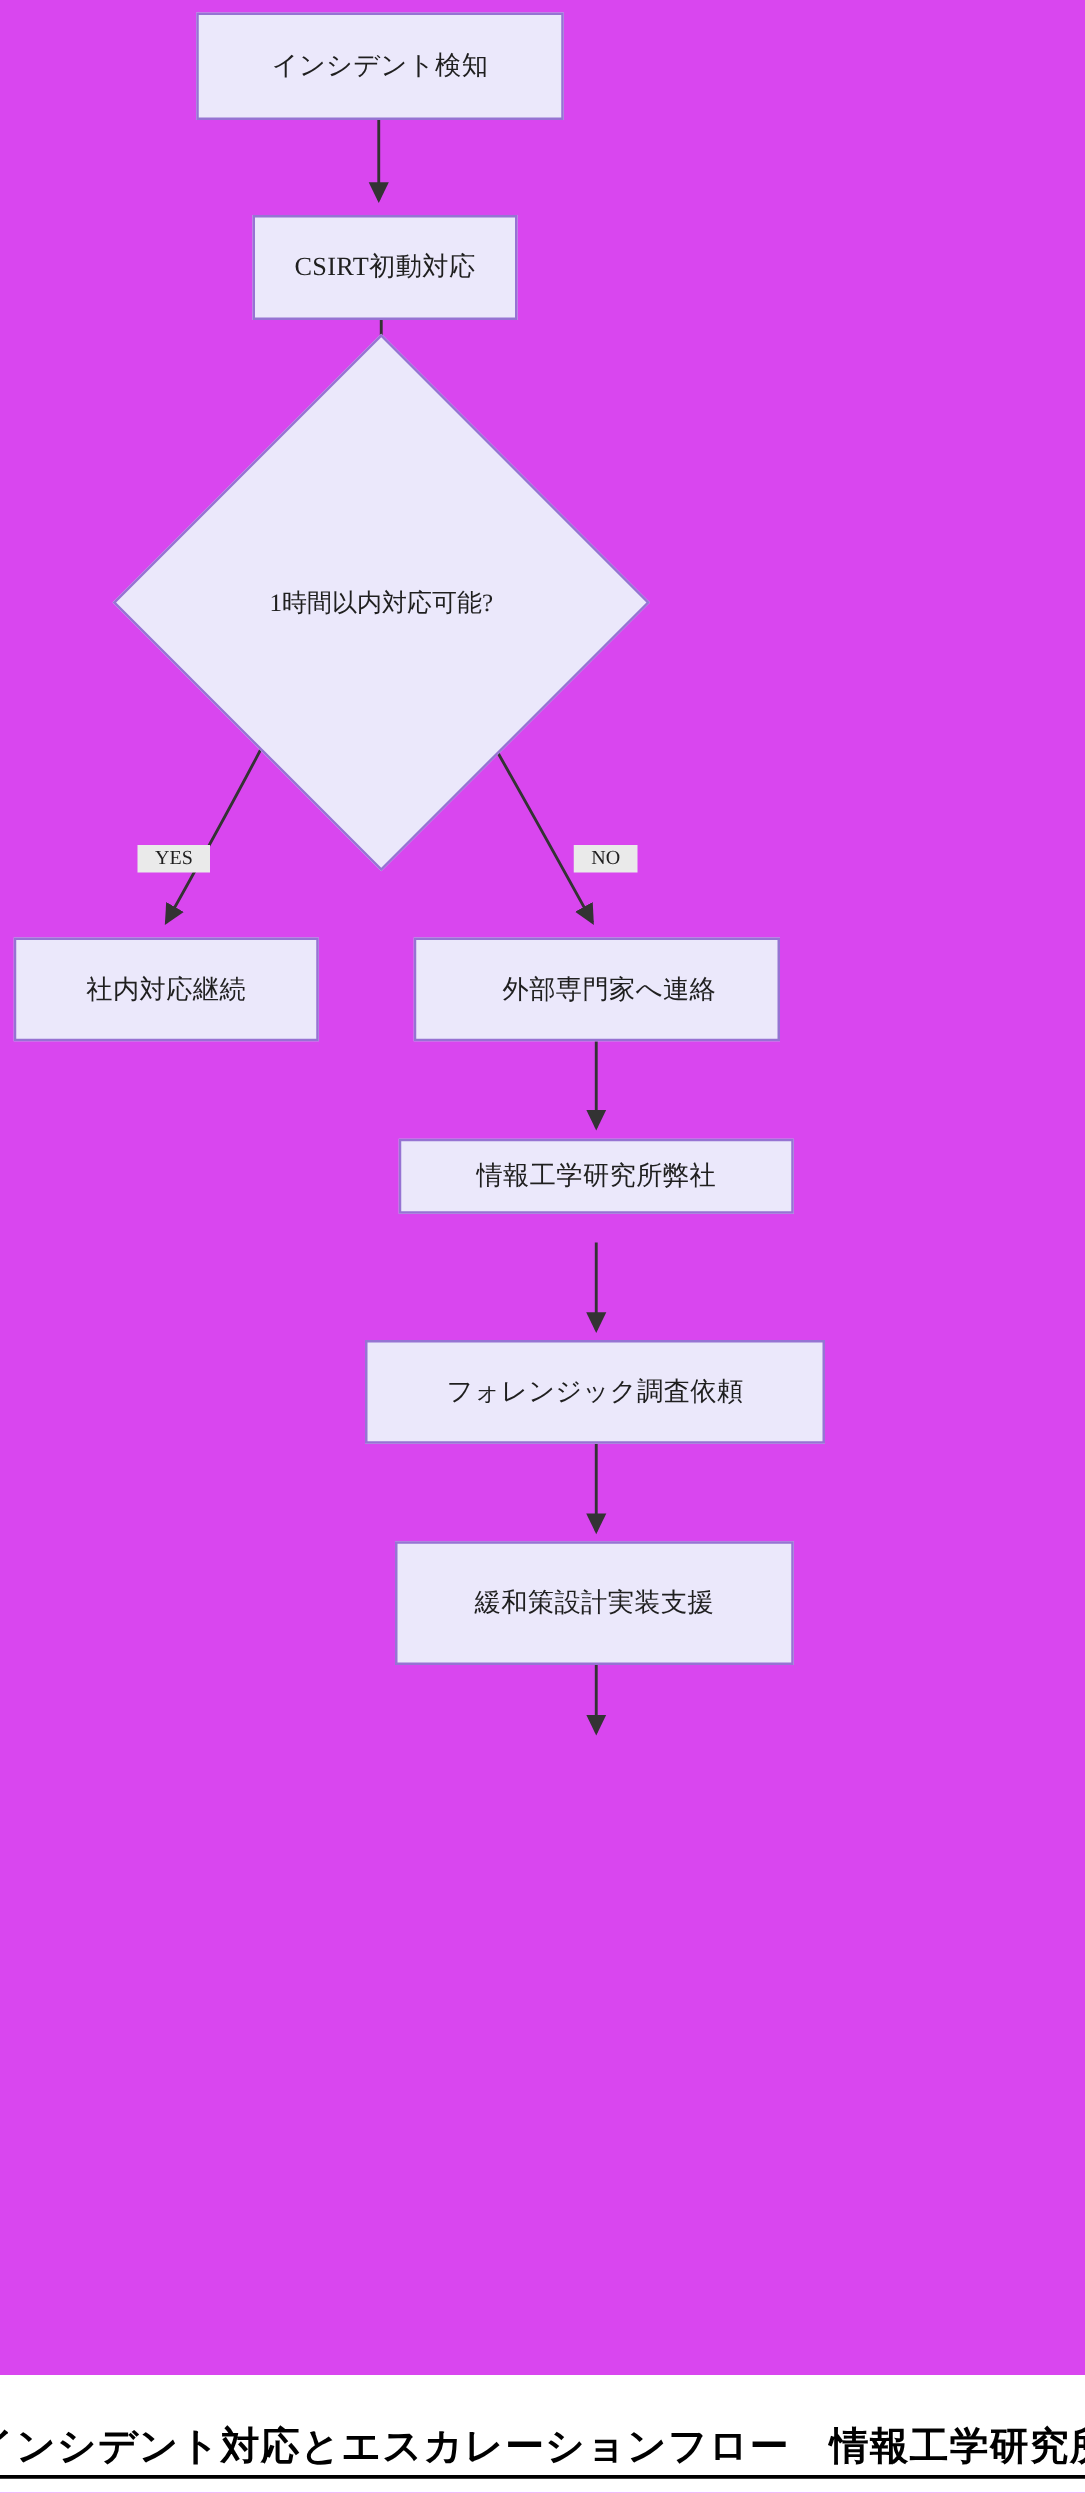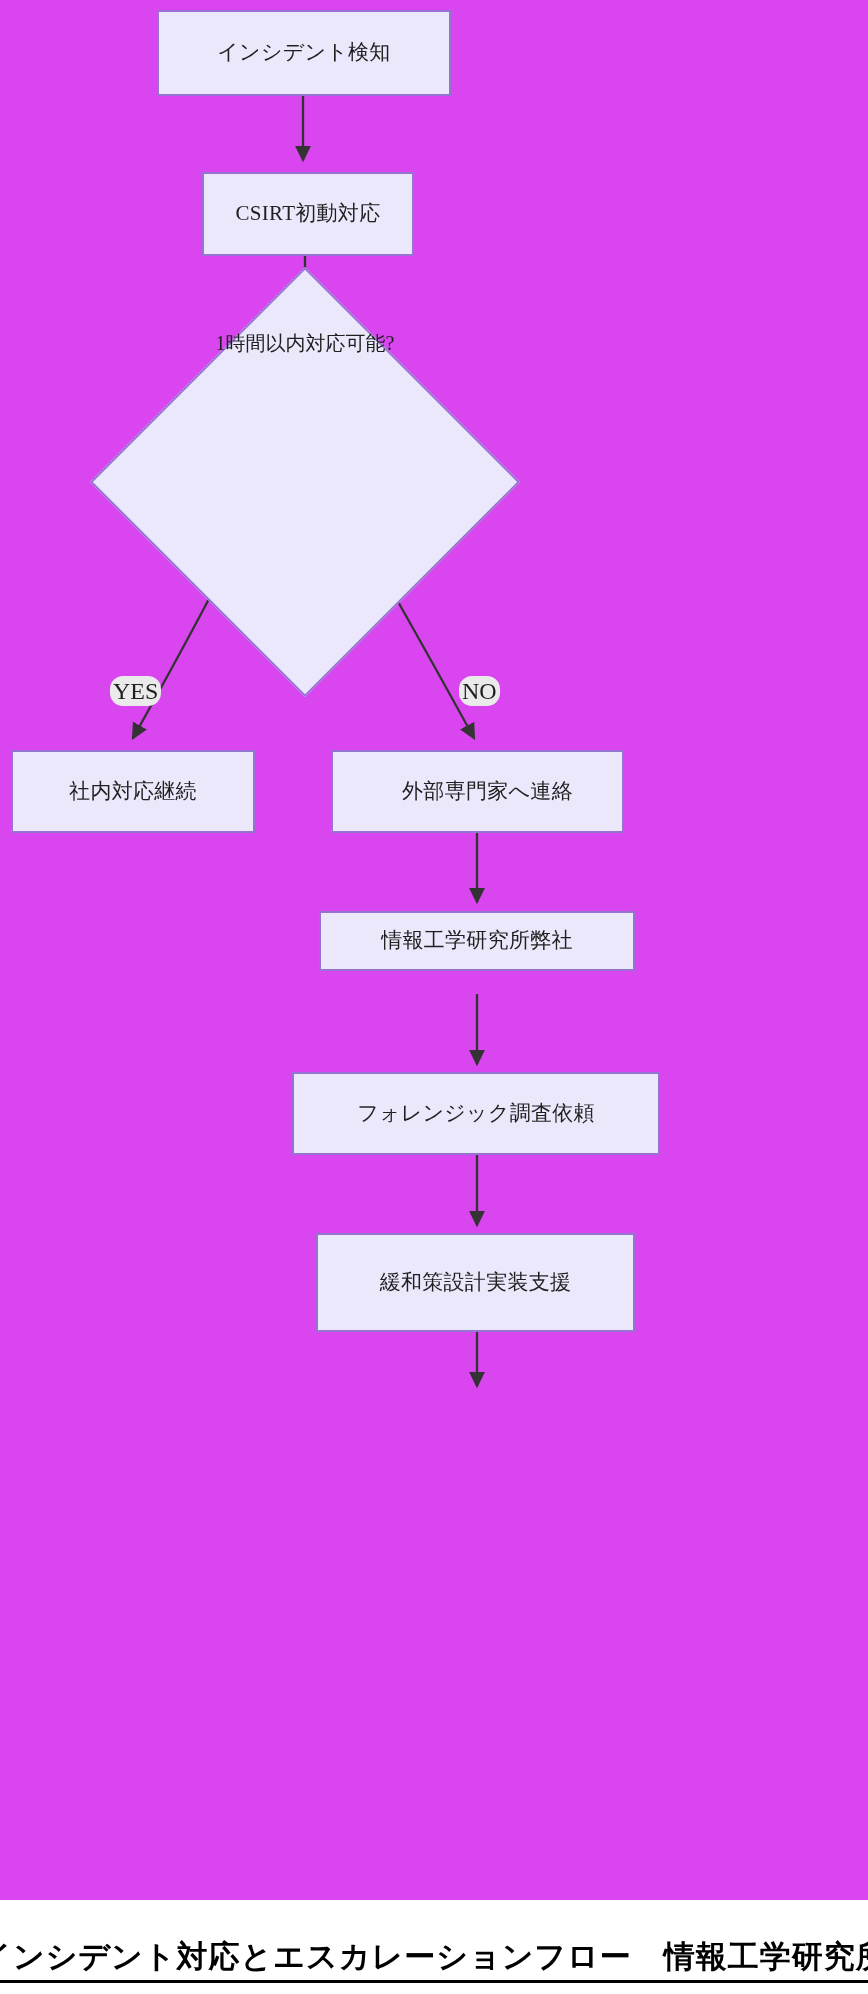--- a/index.html
+++ b/index.html
@@ -45,21 +45,21 @@
     line-height: 1.2;
     letter-spacing: 0.3px;
     white-space: nowrap;
   }
   .node-label { pointer-events: none; }
 
   
   .decision {
     position: absolute;
     display: flex;
-    align-items: flex-start;
+    align-items: center;
     justify-content: center;
   }
   .decision .diamond-shape {
     position: absolute;
     left: 0; top: 0;
     width: 100%;
     height: 100%;
     background: #ebe8fb;
     border: 2px solid #9673d3;
     transform: rotate(45deg);
@@ -70,25 +70,24 @@
     font-size: 20px;
     color: #1f1f1f;
     white-space: nowrap;
   }
 
   
   .edge-label {
     position: absolute;
     background: #eaeaea;
     color: #1f1f1f;
-    font-size: 24px;
+    font-size: 16px;
     line-height: 1.1;
-    padding: 2px 3px;
+    padding: 2px 14px;
     white-space: nowrap;
-    border-radius: 13px;
   }
 
   
   #caption-bar {
     position: absolute;
     left: 0;
     top: 1900px;
     width: 868px;
     height: 94px;
     background: #ffffff;

